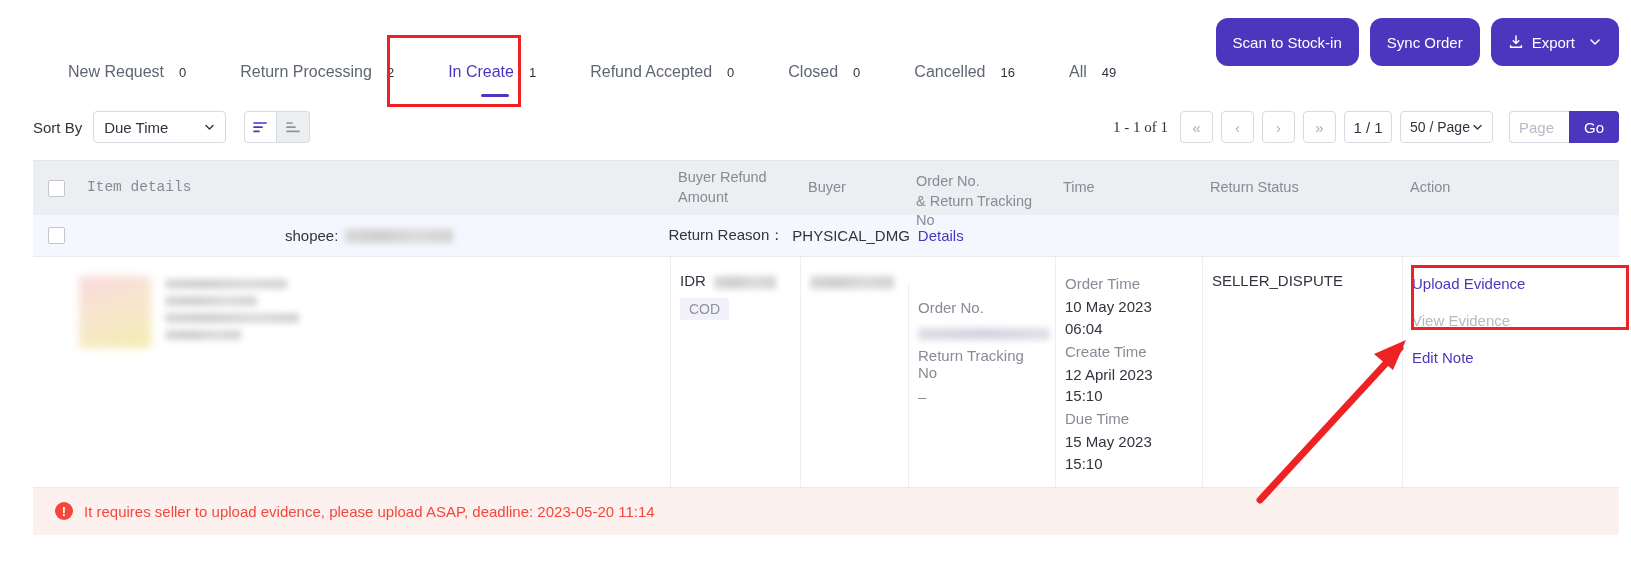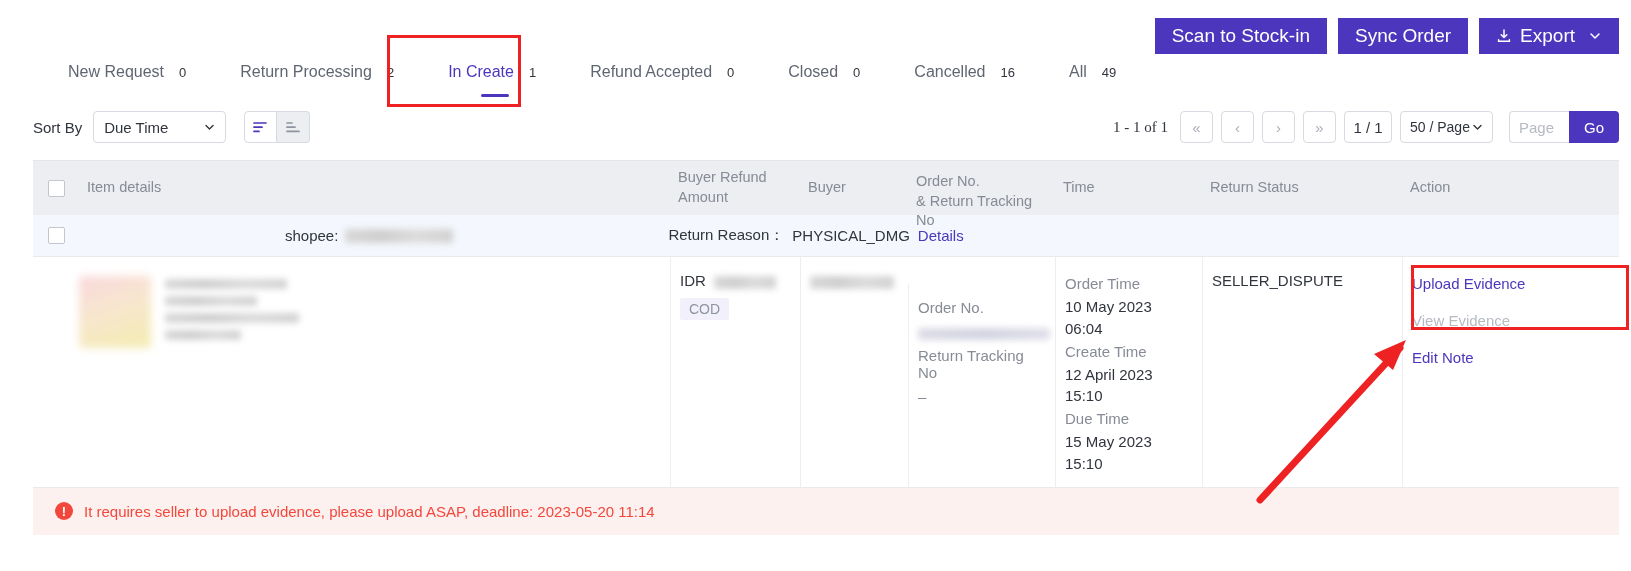--- a/index.html
+++ b/index.html
@@ -22,24 +22,24 @@
     position: absolute;
     top: 18px; right: 12px;
     display: flex;
     gap: 11px;
     align-items: center;
   }
   .btn-primary {
     background: #4b36bd;
     color: #ffffff;
     border: none;
-    border-radius: 0;
-    height: 36px;
+    border-radius: 12px;
+    height: 48px;
     padding: 0 17px;
-    font-size: 19px;
+    font-size: 15px;
     font-family: "Liberation Sans", sans-serif;
     cursor: pointer;
     display: inline-flex;
     align-items: center;
     justify-content: center;
     gap: 8px;
     white-space: nowrap;
   }
   .btn-primary .dl-icon { display: inline-flex; align-items: center; }
   .btn-primary .chev { margin-left: 5px; display: inline-flex; align-items: center; }
@@ -209,21 +209,21 @@
   }
   .th-chk { width: 46px; display: flex; justify-content: center; }
   .chkbox {
     width: 17px; height: 17px;
     border: 1px solid #c2c6cd;
     border-radius: 2px;
     background: #fff;
     cursor: pointer;
     flex: none;
   }
-  .c-item   { width: 639px; }
+  .c-item   { width: 639px; font-family: Liberation Mono, monospace; }
   .c-refund { width: 130px; }
   .c-buyer  { width: 108px; }
   .c-order  { width: 147px; margin-top: 27px; }
   .c-time   { width: 147px; }
   .c-status { width: 200px; }
   .c-action { width: 165px; }
 
   .row-sub {
     display: flex;
     align-items: center;

